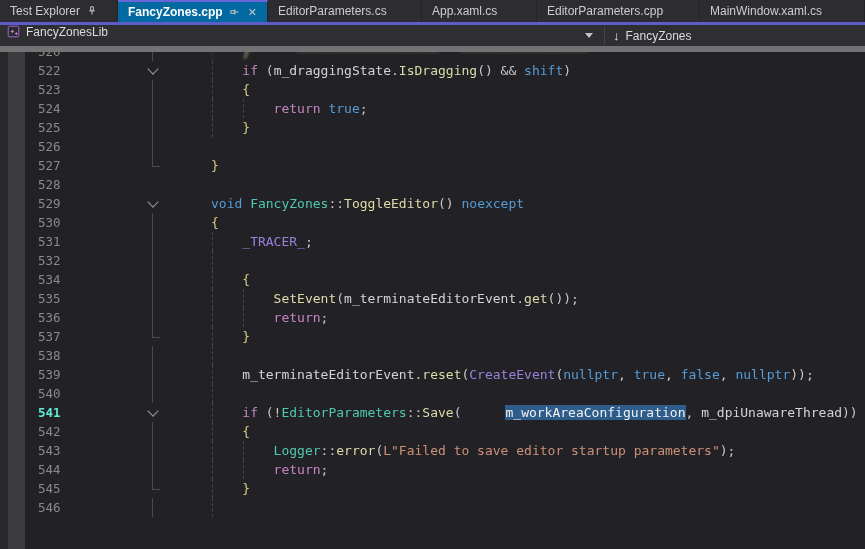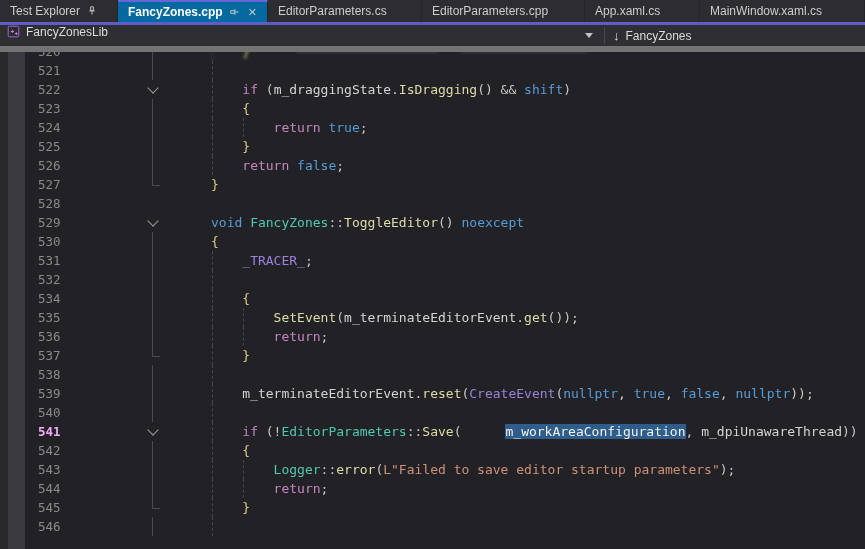--- a/index.html
+++ b/index.html
@@ -54,21 +54,21 @@
   .strip-inner { position:absolute; left:8px; top:0; bottom:0; width:17px; background:#3A3A3F; }
   .code-lines { position:absolute; left:0; top:0; right:0; }
 
   .row { display:flex; height:19px;gap:34px; }
   .row:first-child { margin-top:-10px; }
   .ln {
     width:75px; box-sizing:border-box; padding-left:38px;
     font-family:"DejaVu Sans Mono", monospace; font-size:12.5px; line-height:19px;
     color:#8A8A8A;
   }
-  .row.current .ln { color:#f0abfc; font-weight:bold; }
+  .row.current .ln { color:#5eead4; font-weight:bold; }
   .mg { width:68px; position:relative; flex:0 0 auto; }
   .mg .vline { position:absolute; left:43px; top:0; bottom:0; width:0; border-left:1px solid #4A4A50; }
   .mg .corner { position:absolute; left:43px; top:0; width:7px; height:10px; border-left:1px solid #4A4A50; border-bottom:1px solid #4A4A50; }
   .mg .chev {
     position:absolute; left:40px; top:4px; width:7px; height:7px;
     border-right:1.6px solid #9A9A9A; border-bottom:1.6px solid #9A9A9A;
     transform:rotate(45deg); cursor:pointer;
   }
   .code {
     position:relative; flex:1; white-space:pre;
@@ -114,25 +114,25 @@
      <path d="M6.2 2.4h3.6v4.8h-3.6z"></path>
             <path d="M4.3 7.9h7.4"></path>
             <path d="M8 8.2v4.6"></path>
    </svg>
         </span>
         <span class="close" style="display: inline-flex;">✕</span>
       </div>
       <div class="tab" style="width: 154px;">
         <span>EditorParameters.cs</span>
       </div>
+      <div class="tab" style="width: 115px;">
+        <span>App.xaml.cs</span>
+      </div>
       <div class="tab" style="width: 163px;">
         <span>EditorParameters.cpp</span>
-      </div>
-      <div class="tab" style="width: 115px;">
-        <span>App.xaml.cs</span>
       </div>
       <div class="tab" style="width: 165px;">
         <span>MainWindow.xaml.cs</span>
       </div>
     </div>
 
   <div class="accent-line"></div>
 
   <div class="navbar">
     <span class="proj-icon">
@@ -155,27 +155,20 @@
     <div class="strip-inner"></div>
     <div class="code-lines" id="code-lines">
         <div class="row blur">
           <span class="ln">520</span>
           <span class="mg">
             <span class="vline"></span>
           </span>
           <span class="code"><span class="guide" style="left: 1px;"></span><span class="br">    }</span><span class="dim">      ──────────────────   ────────────────</span></span>
         </div>
         <div class="row">
-          <span class="ln">521</span>
-          <span class="mg">
-            <span class="vline"></span>
-          </span>
-          <span class="code"><span class="guide" style="left: 1px;"></span></span>
-        </div>
-        <div class="row">
           <span class="ln">522</span>
           <span class="mg">
             <span class="chev"></span>
           </span>
           <span class="code"><span class="guide" style="left: 1px;"></span><span class="kw2">    if</span><span class="p"> (</span><span class="var">m_draggingState</span><span class="p">.</span><span class="fn">IsDragging</span><span class="p">() &amp;&amp; </span><span class="kw">shift</span><span class="p">)</span></span>
         </div>
         <div class="row">
           <span class="ln">523</span>
           <span class="mg">
             <span class="vline"></span>
@@ -194,21 +187,20 @@
           <span class="mg">
             <span class="vline"></span>
           </span>
           <span class="code"><span class="guide" style="left: 1px;"></span><span class="br">    }</span></span>
         </div>
         <div class="row">
           <span class="ln">526</span>
           <span class="mg">
             <span class="vline"></span>
           </span>
-          <span class="code"><span class="guide" style="left: 1px;"></span><span class="kw2">    return</span><span class="p"> </span><span class="kw">false</span><span class="p">;</span></span>
         </div>
         <div class="row">
           <span class="ln">527</span>
           <span class="mg">
             <span class="corner"></span>
           </span>
           <span class="code"><span class="br">}</span></span>
         </div>
         <div class="row">
           <span class="ln">528</span>

